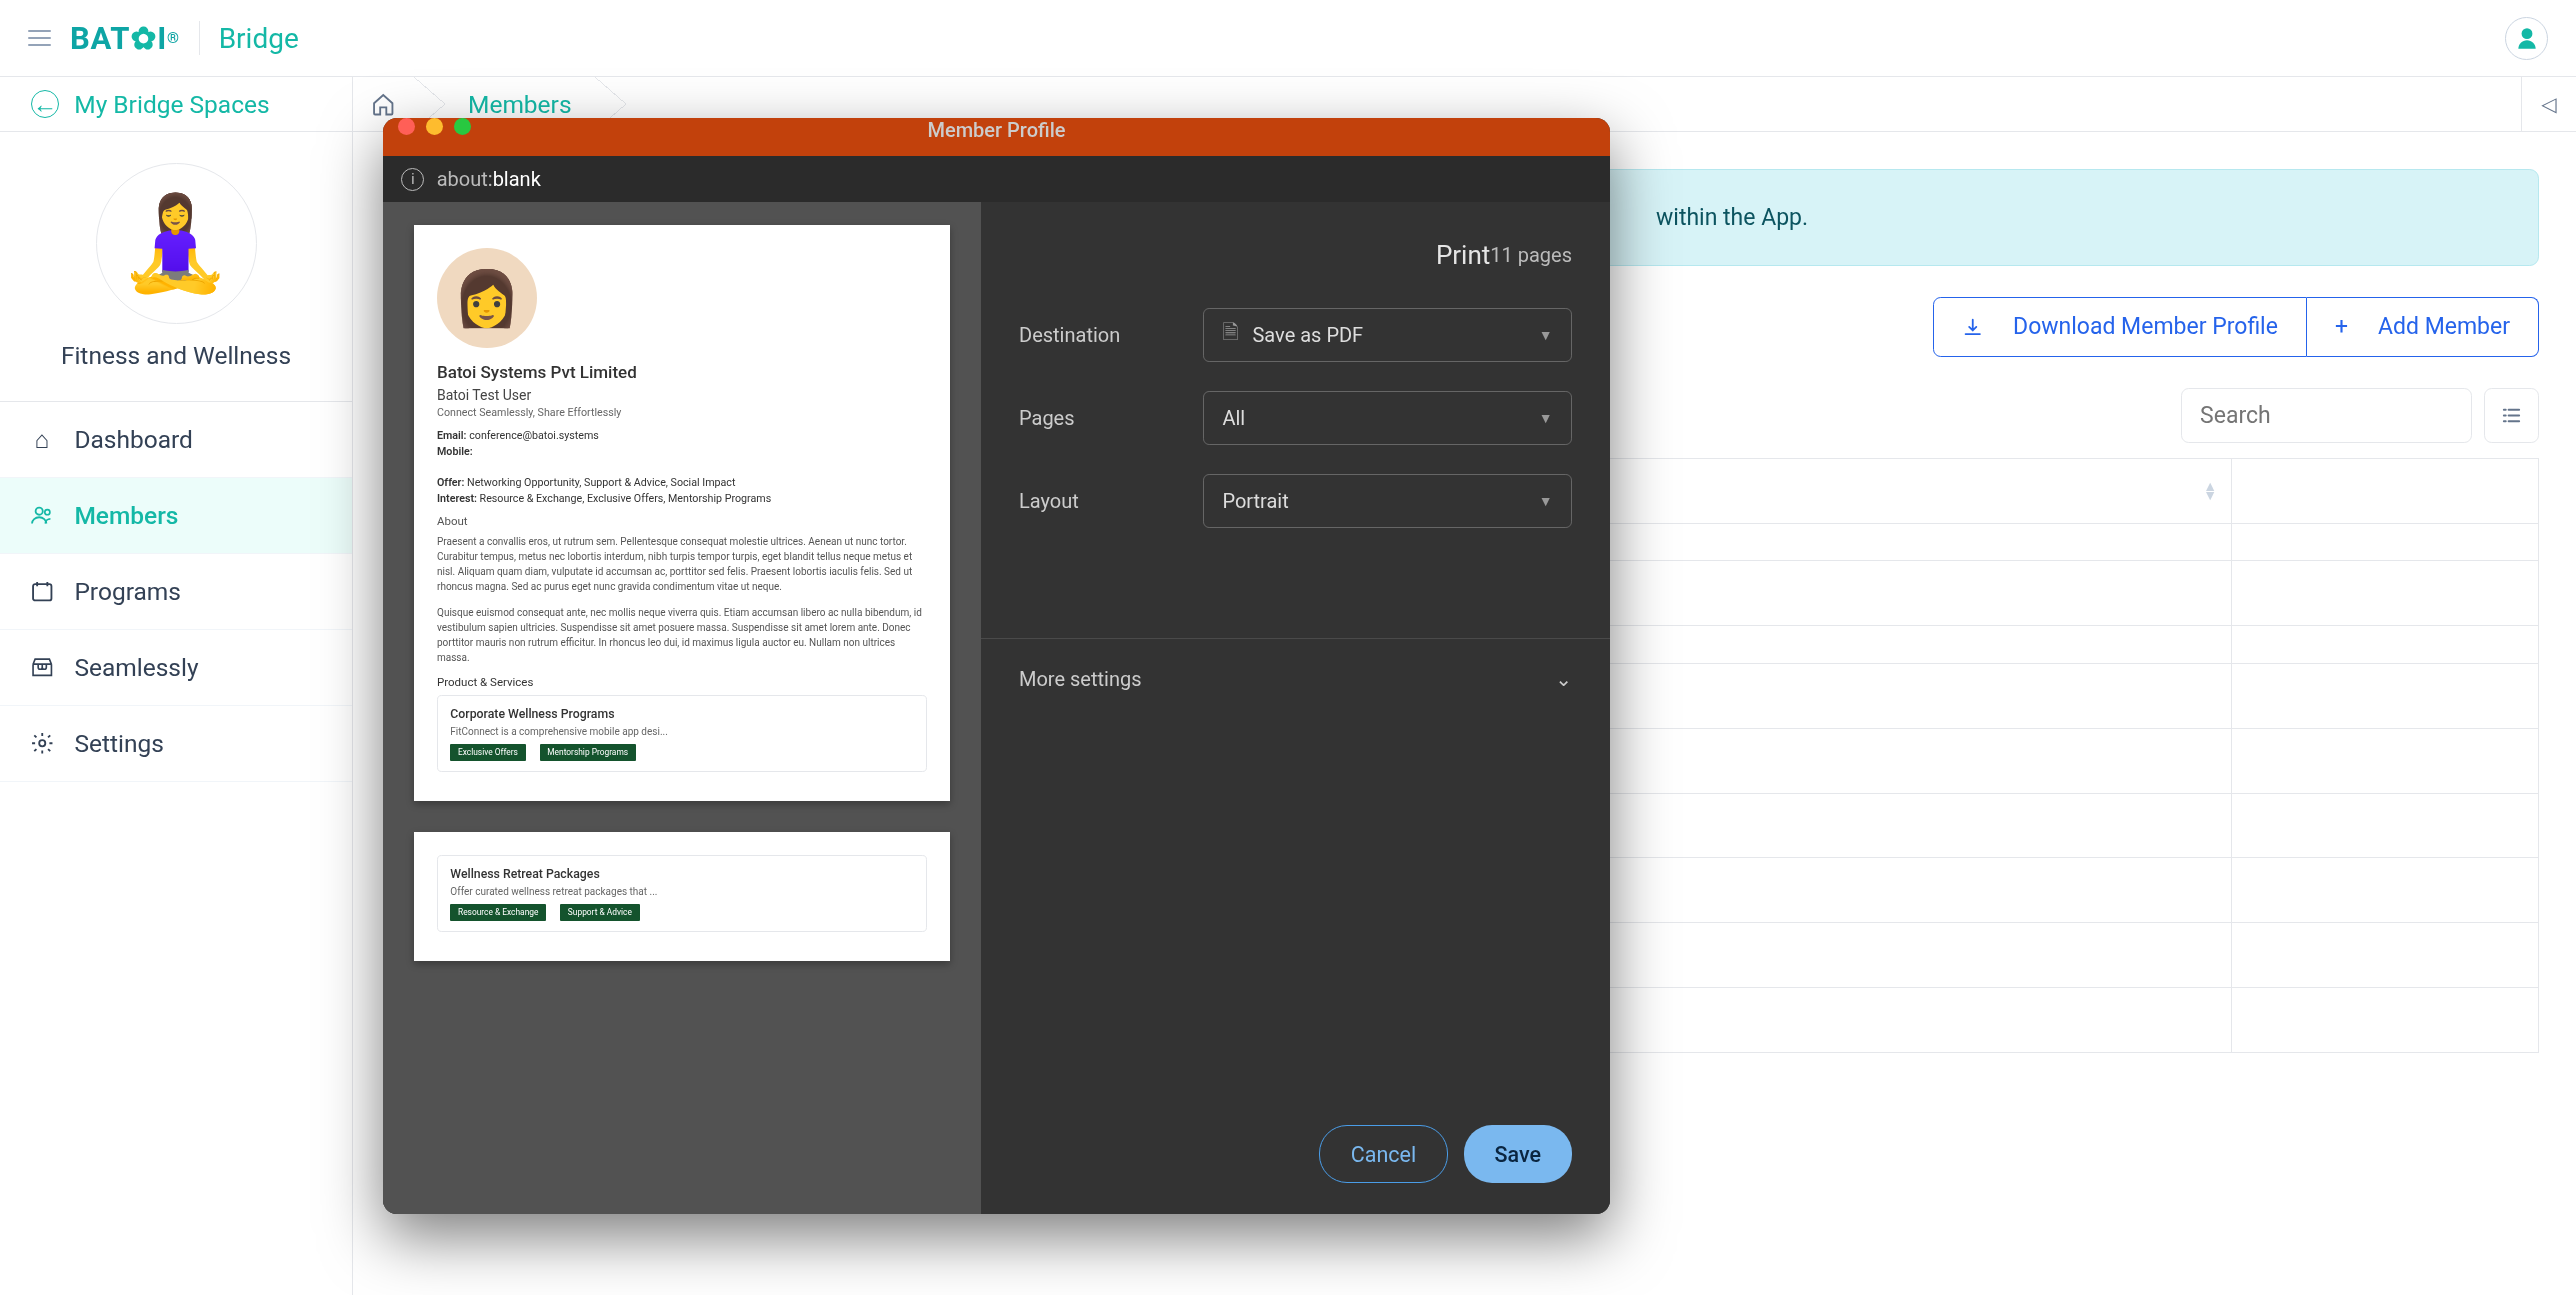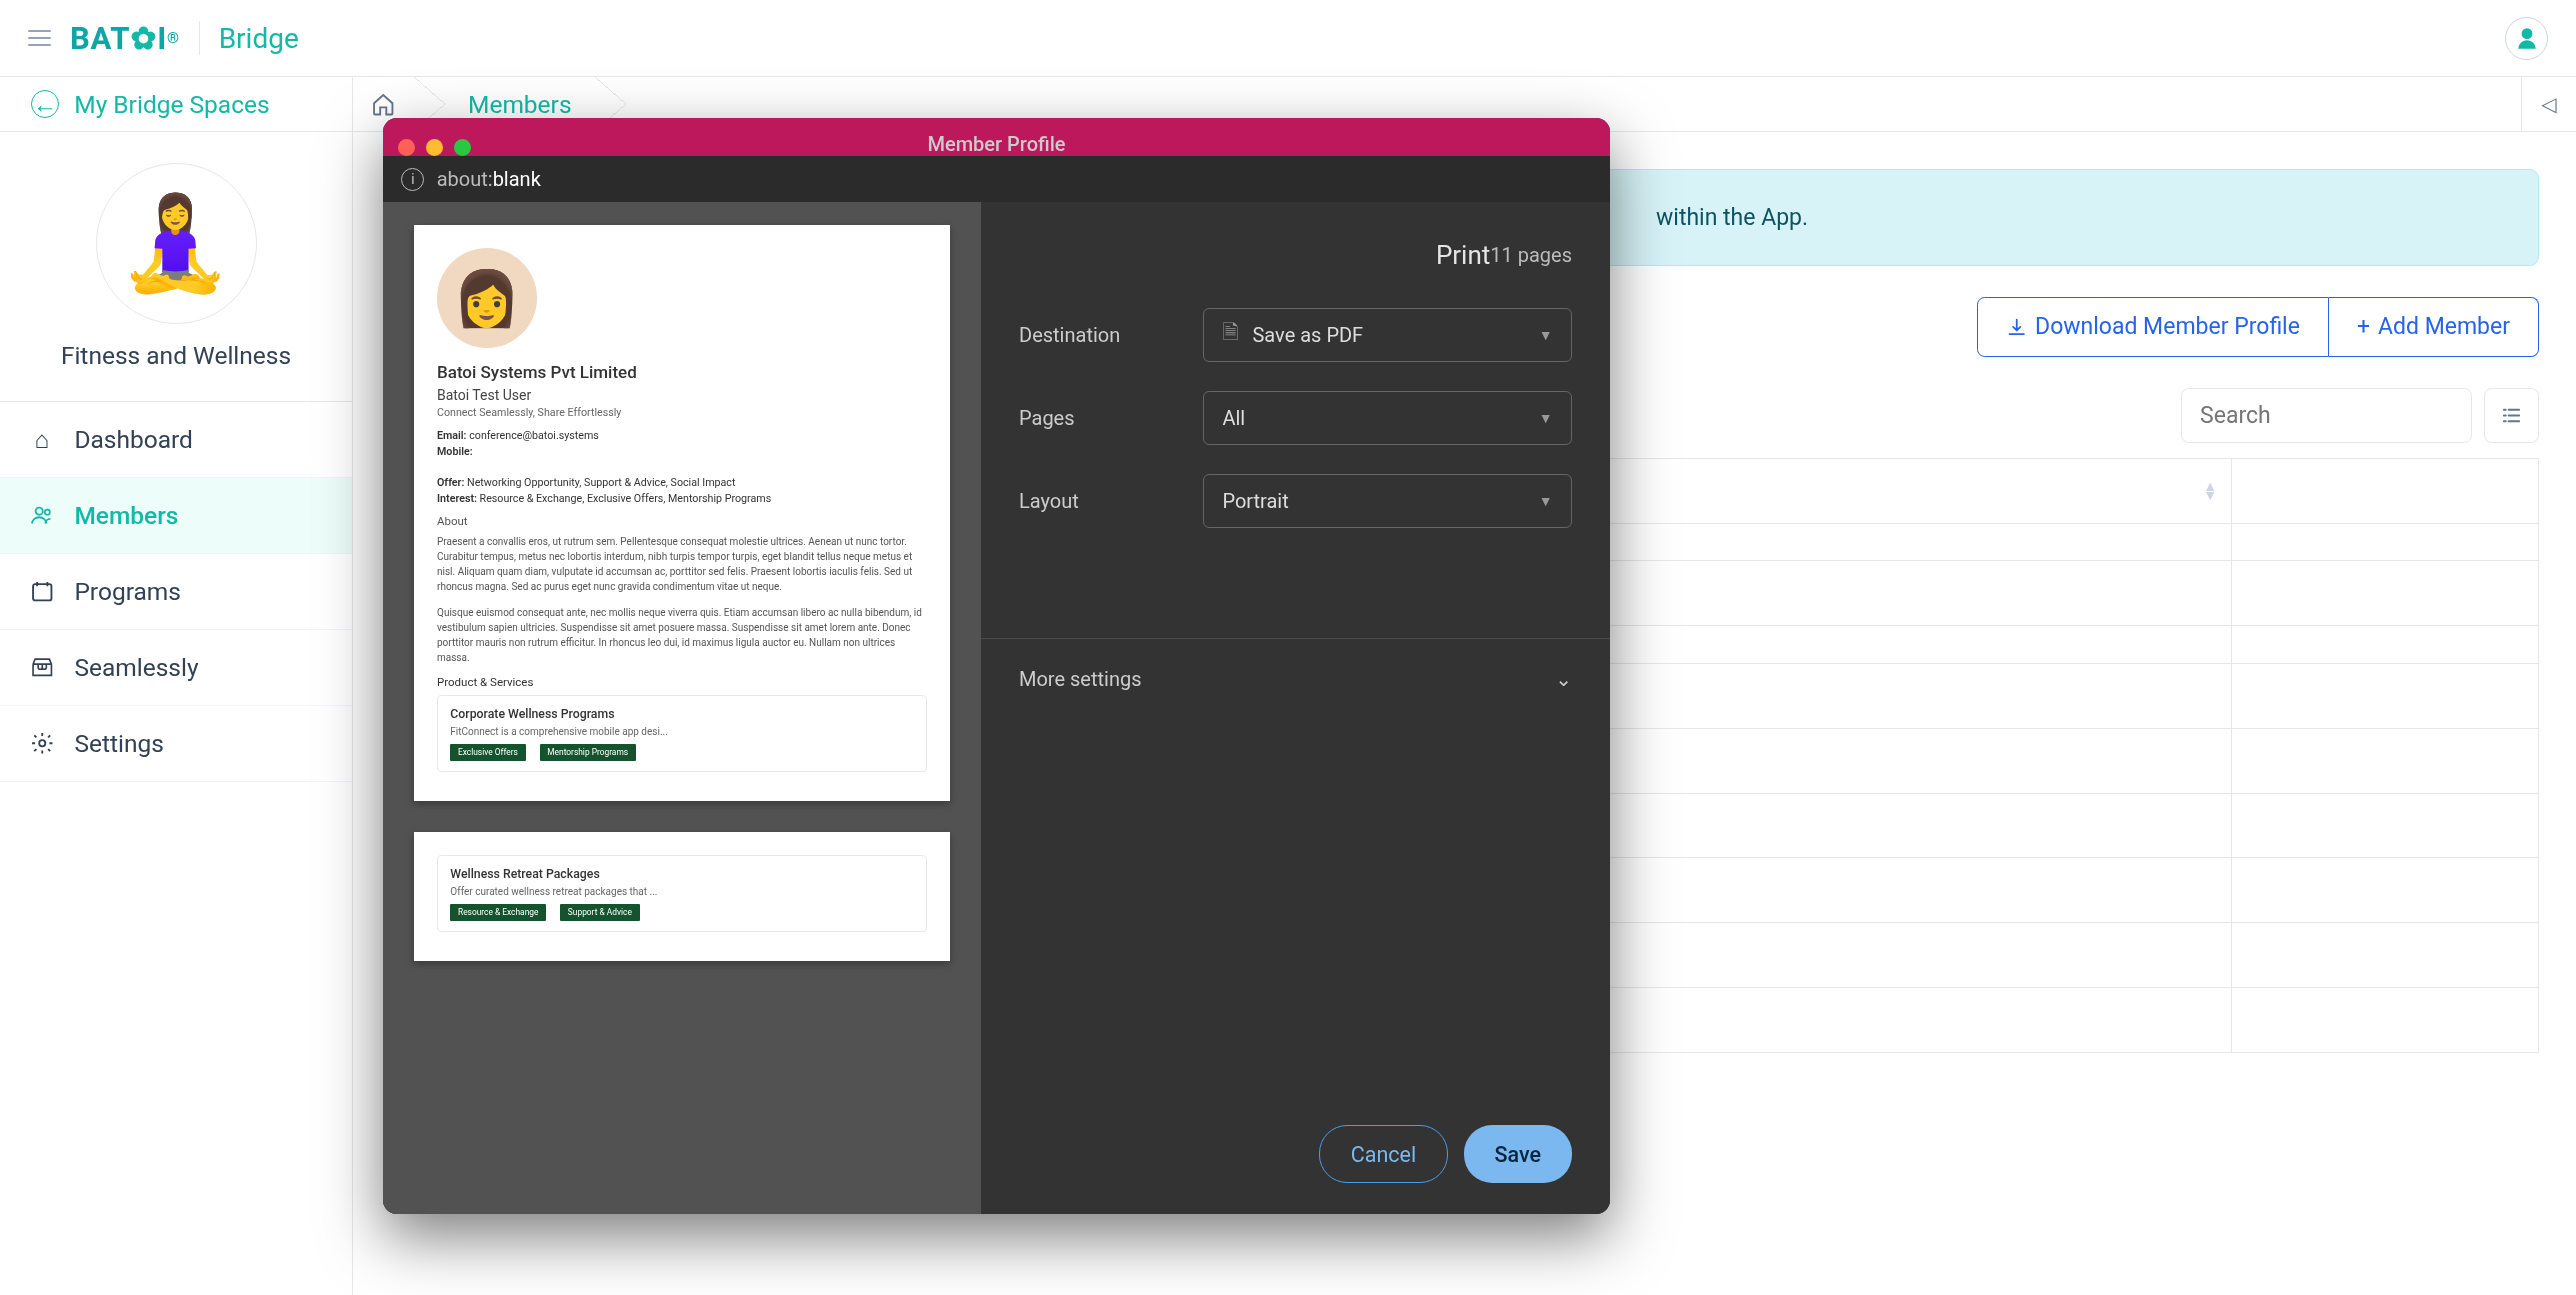--- a/index.html
+++ b/index.html
@@ -26,33 +26,33 @@
 .sidebar{width:353px;border-right:0.8px solid #e5e7eb;display:flex;flex-direction:column}
 .space-head{display:flex;flex-direction:column;align-items:center;padding:31px 15.3px;border-bottom:0.8px solid #e5e7eb}
 .space-icon{width:161px;height:161px;border:1.5px solid #e5e7eb;border-radius:50%;display:flex;align-items:center;justify-content:center;font-size:92px;margin-bottom:17px}
 .space-name{font-size:24.5px;color:#334155;text-align:center}
 .nav-item{display:flex;align-items:center;gap:18.4px;padding:23px 28px;font-size:24.5px;color:#334155;border-bottom:0.8px solid #f1f5f9;cursor:pointer}
 .nav-item.active{background:#ecfdfa;color:#14b8a6;font-weight:500}
 .nav-item .ico{width:28px;display:flex;justify-content:center;font-size:24.5px}
 .content{flex:1;padding:37px;overflow:hidden}
 .banner{background:#d7f3f7;border:0.8px solid #b6e8ef;border-radius:9.2px;padding:34px 38px;color:#0c5460;font-size:23px;margin-bottom:31px}
 .actions{display:flex;justify-content:flex-end;gap:0;margin-bottom:31px}
-.btn{display:flex;align-items:center;gap:8px;padding:15.3px 28px;font-size:23px;border:1.5px solid #2563eb;color:#2563eb;background:#fff;cursor:pointer}
+.btn{display:flex;align-items:center;gap:30px;padding:15.3px 28px;font-size:23px;border:1.5px solid #2563eb;color:#2563eb;background:#fff;cursor:pointer}
 .btn:first-child{border-radius:7.7px 0 0 7.7px}
 .btn:last-child{border-radius:0 7.7px 7.7px 0;border-left:none}
 .toolbar{display:flex;justify-content:flex-end;gap:12.3px;margin-bottom:0}
 .search-inp{width:291px;height:55px;border:1.5px solid #e5e7eb;border-radius:7.7px;padding:0 18.4px;font-size:23px}
 .list-toggle{width:55px;height:55px;border:1.5px solid #e5e7eb;border-radius:7.7px;display:flex;align-items:center;justify-content:center;font-size:23px;color:#64748b;cursor:pointer}
 .table{width:100%;border-collapse:collapse;margin-top:15.3px}
 .table th,.table td{border:0.8px solid #e5e7eb;padding:18.4px 21.5px;text-align:left;font-size:23px}
 .table th{color:#2563eb;font-weight:600;position:relative}
 .table th .sort{position:absolute;right:14px;top:50%;transform:translateY(-50%);display:flex;flex-direction:column;gap:0;color:#cbd5e1;font-size:14px;line-height:9.2px}
 .modal-backdrop{position:fixed;inset:0;display:flex;align-items:center;justify-content:center;pointer-events:none;z-index:1000}
 .mac-window{width:1227px;height:1096px;background:#333;border-radius:14px;box-shadow:0 23px 61px rgba(0,0,0,0.5);pointer-events:auto;overflow:hidden;display:flex;flex-direction:column;position:absolute;top:118px;left:383px}
-.mac-title{height:38px;background:#be185d;display:flex;align-items:flex-end;padding:0 15.3px;color:#ccc;font-size:20px;position:relative}
+.mac-title{height:38px;background:#c2410c;display:flex;align-items:flex-start;padding:0 15.3px;color:#ccc;font-size:20px;position:relative}
 .mac-dots{display:flex;gap:10.7px;position:absolute;left:15.3px}
 .mac-dots span{width:17px;height:17px;border-radius:50%;display:block}
 .mac-dots .r{background:#ff5f57}.mac-dots .y{background:#febc2e}.mac-dots .g{background:#28c840}
 .mac-title-text{margin:0 auto;font-weight:500}
 .url-bar{height:46px;background:#2b2b2b;display:flex;align-items:center;padding:0 18.4px;color:#bbb;font-size:20px;gap:12.3px}
 .url-bar .info{width:23px;height:23px;border:1.5px solid #bbb;border-radius:50%;display:flex;align-items:center;justify-content:center;font-size:15.3px}
 .print-body{flex:1;display:flex;background:#4a4a4a;overflow:hidden}
 .preview-pane{width:598px;background:#525252;padding:23px 31px;overflow-y:auto;display:flex;flex-direction:column;gap:31px}
 .preview-page{background:#fff;padding:23px;box-shadow:0 3.1px 7.7px rgba(0,0,0,0.3);font-size:12.3px;color:#333}
 .pv-avatar{width:100px;height:100px;border-radius:50%;background:#f0d9c0;margin-bottom:14px;display:flex;align-items:center;justify-content:center;font-size:54px;overflow:hidden}

